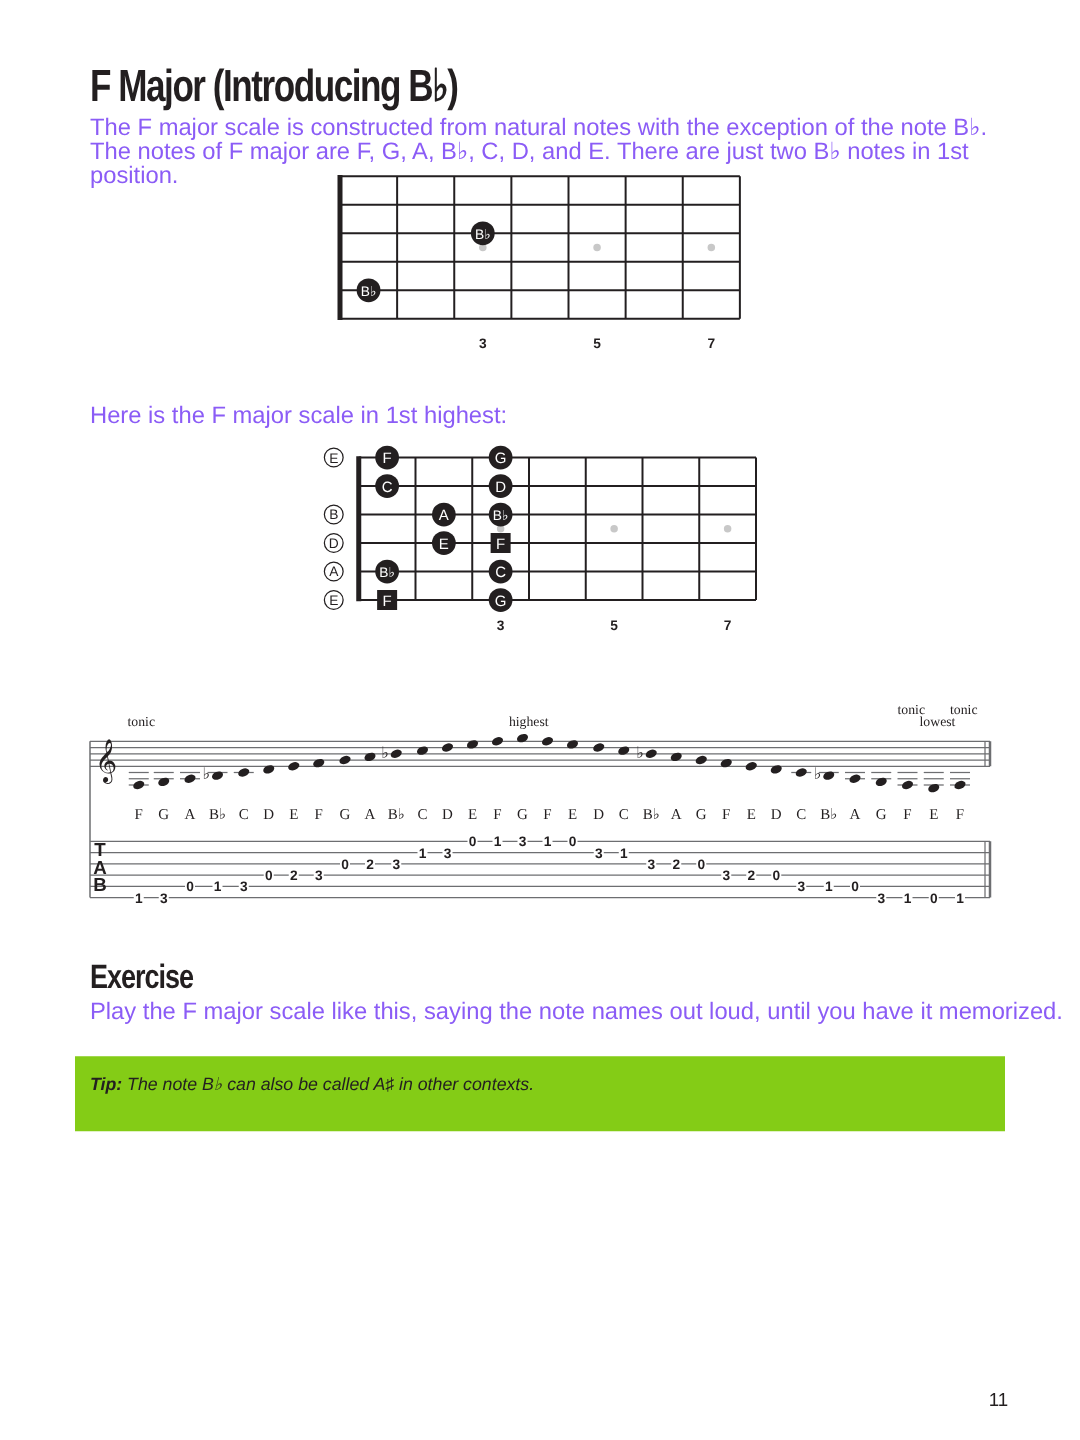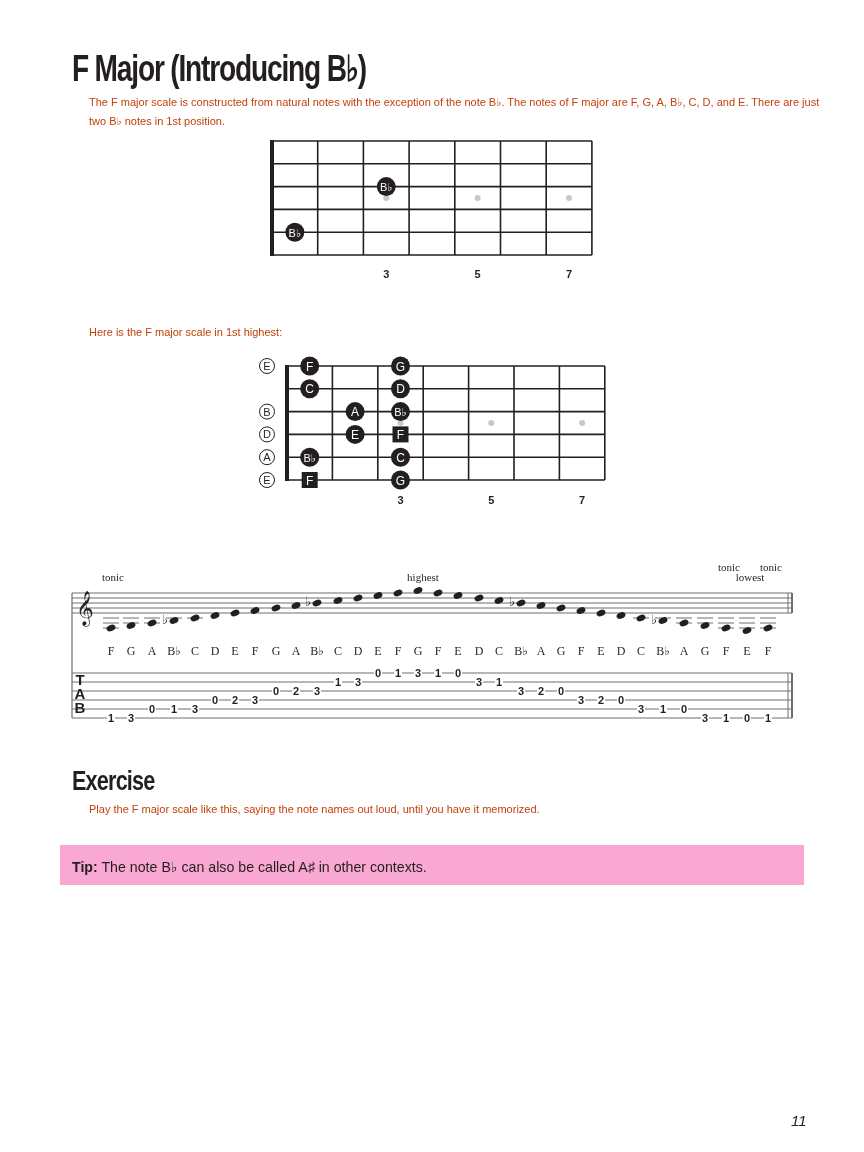--- a/index.html
+++ b/index.html
@@ -1,26 +1,26 @@
 <!DOCTYPE html>
 <html><head>
 <meta charset="utf-8">
 <style>
   html, body { margin:0; padding:0; background:#ffffff; }
   body { width:864px; height:1152px; position:relative; overflow:hidden; font-family:"Liberation Sans", sans-serif; color:#231f20; }
   .title { position:absolute; left:72px; top:48px; font-family:"Liberation Sans", sans-serif; font-weight:bold; font-size:36px; letter-spacing:-1.5px; transform:scaleX(0.78); transform-origin:left top; white-space:nowrap; color:#231f20; }
-  .para { position:absolute; left:89px; font-size:11px; line-height:19px; color:#c2410c; }
+  .para { position:absolute; left:72px; font-size:19px; line-height:19px; color:#8b5cf6; }
   .p1 { top:93px; width:740px; }
   .p2 { top:323px; }
   .exercise-title { position:absolute; left:72px; top:766px; font-weight:bold; font-size:27px; letter-spacing:-1px; transform:scaleX(0.8); transform-origin:left top; white-space:nowrap; }
   .p3 { top:800px; }
-  .tip-box { position:absolute; left:60px; top:845px; width:744px; height:40px; background:#f9a8d4; }
+  .tip-box { position:absolute; left:60px; top:845px; width:744px; height:60px; background:#84cc16;font-style:italic; }
   .tip-text { position:absolute; left:12px; top:14px; font-size:14.2px; }
   .tip-label { font-weight:bold; }
-  .page-num { position:absolute; left:791px; top:1112px; font-size:15px;font-style:italic; }
+  .page-num { position:absolute; left:791px; top:1112px; font-size:15px; }
   svg { position:absolute; left:0; top:0; overflow:visible; }
 </style>
 </head>
 <body>
 
 <div class="title">F Major (Introducing B♭)</div>
 <div class="para p1">The F major scale is constructed from natural notes with the exception of the note B♭. The notes of F major are F, G, A, B♭, C, D, and E. There are just two B♭ notes in 1st position.</div>
 
 <svg id="fb1" width="864" height="1152">
     <line x1="272" y1="141" x2="591.9000000000001" y2="141" stroke="#231f20" stroke-width="1.6"></line>

